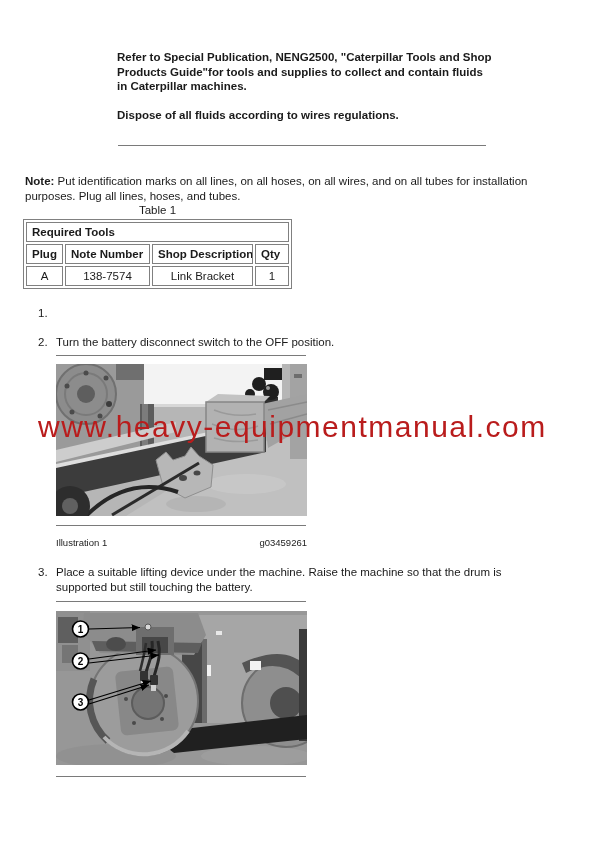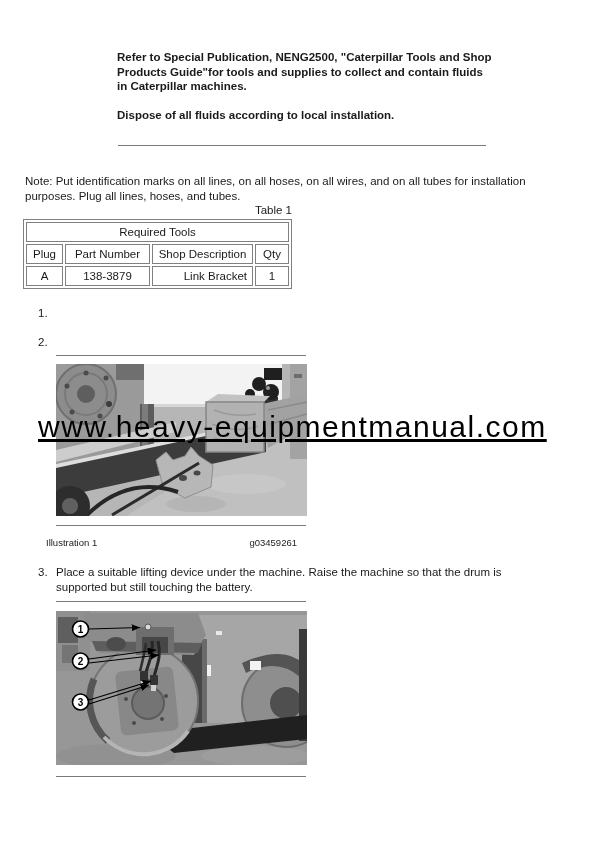--- a/index.html
+++ b/index.html
@@ -15,71 +15,71 @@
   .sep{position:absolute;height:1px;background:#7a7a7a;}
   .sep1{left:118px;top:145px;width:368px;}
   .sep2{left:56px;top:355px;width:250px;}
   .sep3{left:56px;top:525px;width:250px;}
   .sep4{left:56px;top:601px;width:250px;}
   .sep5{left:56px;top:776px;width:250px;}
   .note{
     position:absolute;left:25px;top:162px;width:537px;
     font-size:11.5px;line-height:15px;
   }
-  .note b{font-weight:normal;}
+  .note b{font-weight:bold;}
   .tbl-caption{
-    position:absolute;left:23px;top:204px;width:269px;text-align:right;
+    position:absolute;left:23px;top:204px;width:269px;text-align:center;
     font-size:11.5px;
   }
   table.req{
     position:absolute;left:23px;top:219px;width:269px;
     border-collapse:separate;border-spacing:2px;
     border:1px solid #808080;background:#ffffff;
     font-size:11.5px;table-layout:fixed;
   }
   table.req th, table.req td{
     border:1px solid #808080;padding:3px 5px;background:#ffffff;
     overflow:hidden;white-space:nowrap;
   }
-  table.req th{font-weight:normal;text-align:center;}
+  table.req th{font-weight:bold;text-align:left;}
   table.req td{text-align:center;}
-  table.req td.left{text-align:right;}
+  table.req td.left{text-align:center;}
   table.req col.c1{width:37px;} table.req col.c2{width:85px;}
   table.req col.c3{width:101px;} table.req col.c4{width:34px;}
   .step{
     position:absolute;left:38px;display:flex;
     font-size:11.5px;line-height:14.5px;
   }
   .step .num{width:18px;flex:0 0 18px;}
   .step1{top:306px;width:300px;}
   .step2{top:335px;width:400px;}
   .step3{top:565px;width:505px;}
   .photo{position:absolute;left:56px;background:#b0b0b0;}
   .photo1{top:364px;width:251px;height:152px;}
   .photo2{top:611px;width:251px;height:154px;}
   .photo svg{display:block;width:100%;height:100%;}
   .watermark{
     position:absolute;left:38px;top:409px;width:560px;
     font-size:30px;line-height:36px;letter-spacing:1.5px;font-weight:normal;
     white-space:nowrap;z-index:5;
   }
   .caption-row{
-    position:absolute;left:46px;top:537px;width:251px;
+    position:absolute;left:56px;top:537px;width:251px;
     display:flex;justify-content:space-between;
     font-size:9.5px;color:#222222;
   }
 </style>
 </head>
 <body>
 
 <div class="page">
 
   <div class="intro">
     <p>Refer to Special Publication, NENG2500, "Caterpillar Tools and Shop Products Guide"for tools and supplies to collect and contain fluids in Caterpillar machines.</p>
-    <p>Dispose of all fluids according to local installation.</p>
+    <p>Dispose of all fluids according to wires regulations.</p>
   </div>
 
   <div class="sep sep1"></div>
 
   <p class="note"><b>Note:</b><span> Put identification marks on all lines, on all hoses, on all wires, and on all tubes for installation purposes. Plug all lines, hoses, and tubes.</span></p>
 
   <div class="tbl-caption">Table 1</div>
 
   <table class="req">
     <colgroup>
@@ -87,40 +87,41 @@
         <col class="c2">
         <col class="c3">
         <col class="c4">
       </colgroup>
     <thead>
       <tr>
         <th colspan="4">Required Tools</th>
       </tr>
       <tr>
         <th>Plug</th>
-        <th>Part Number</th>
+        <th>Note Number</th>
         <th>Shop Description</th>
         <th>Qty</th>
       </tr>
     </thead>
     <tbody>
       <tr>
         <td>A</td>
-        <td>138-3879</td>
+        <td>138-7574</td>
         <td class="left">Link Bracket</td>
         <td>1</td>
       </tr>
     </tbody>
   </table>
 
   <div class="step step1">
     <span class="num">1.</span>
   </div>
   <div class="step step2">
     <span class="num">2.</span>
+    <span class="txt">Turn the battery disconnect switch to the OFF position.</span>
   </div>
 
   <div class="sep sep2"></div>
 
   <div class="photo photo1">
     <svg viewBox="0 0 251 152" preserveAspectRatio="none">
       <rect width="251" height="152" fill="#b6b6b6"></rect>
       <path d="M70,152 L251,152 L251,62 L160,96 Z" fill="#c0c0c0"></path>
       <ellipse cx="190" cy="120" rx="40" ry="10" fill="#ffffff" opacity="0.12"></ellipse>
       <ellipse cx="140" cy="140" rx="30" ry="8" fill="#6e6e6e" opacity="0.12"></ellipse>
@@ -171,21 +172,21 @@
       <ellipse cx="127" cy="114" rx="4" ry="3" fill="#474747"></ellipse>
       <ellipse cx="141" cy="109" rx="3.5" ry="2.5" fill="#474747"></ellipse>
 
       <line x1="56" y1="151" x2="143" y2="99" stroke="#2b2b2b" stroke-width="3"></line>
       <path d="M30,152 C60,122 92,118 122,128" stroke="#262626" stroke-width="4" fill="none"></path>
       <circle cx="14" cy="142" r="20" fill="#2d2d2d"></circle>
       <circle cx="14" cy="142" r="8" fill="#606060"></circle>
     </svg>
   </div>
 
-  <div class="watermark" style="color: #000000; text-decoration: underline;">www.heavy-equipmentmanual.com</div>
+  <div class="watermark" style="color: #b91c1c;">www.heavy-equipmentmanual.com</div>
 
   <div class="sep sep3"></div>
 
   <div class="caption-row">
     <span>Illustration 1</span>
     <span>g03459261</span>
   </div>
 
   <div class="step step3">
     <span class="num">3.</span>

